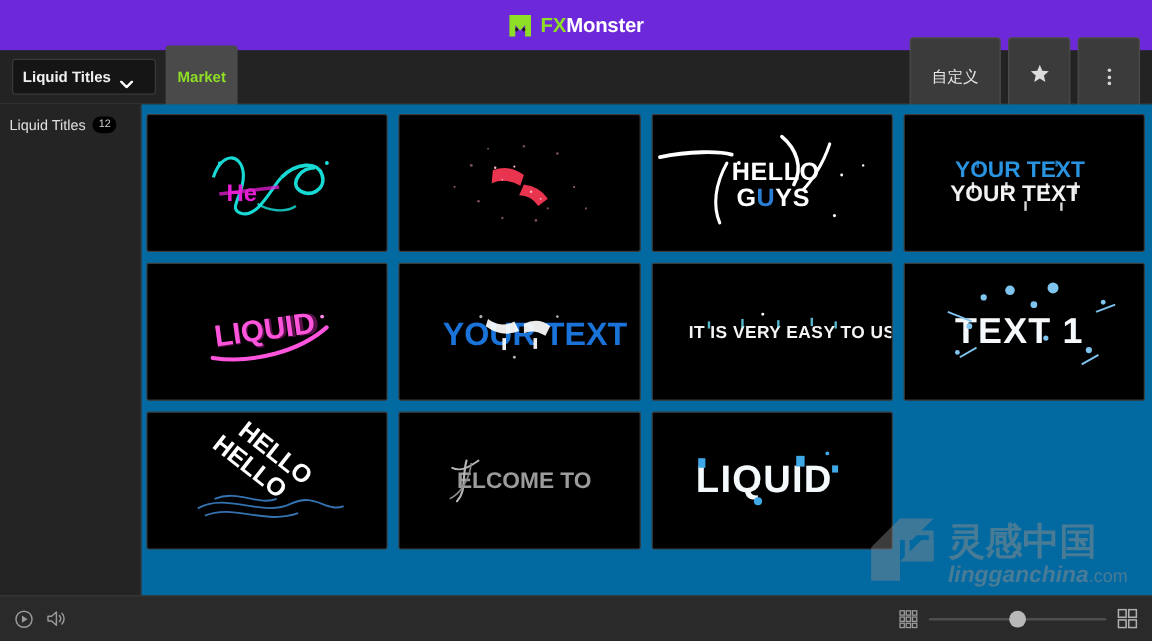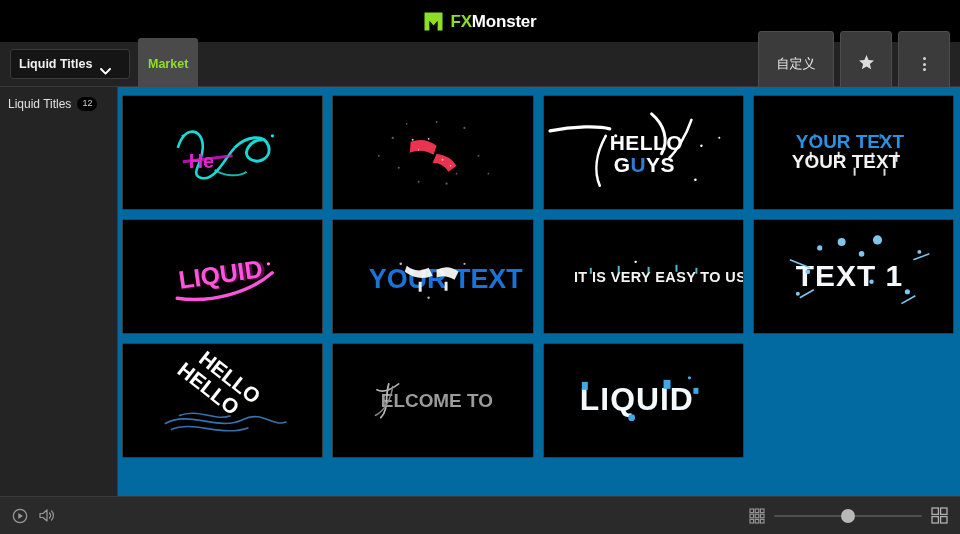--- a/index.html
+++ b/index.html
@@ -6,21 +6,21 @@
   body{
     width:960px;height:534px;overflow:hidden;
     background:#232323;
     font-family:"Liberation Sans",sans-serif;
     color:#e8e8e8;
     -webkit-font-smoothing:antialiased;
   }
   .app{position:relative;width:960px;height:534px;display:flex;flex-direction:column;background:#232323;}
 
   
-  .titlebar{height:42px;flex:0 0 42px;background:#000000;display:flex;align-items:center;justify-content:center;position:relative;}
+  .titlebar{height:42px;flex:0 0 42px;background:#6d28d9;display:flex;align-items:center;justify-content:center;position:relative;}
   .logo{display:flex;align-items:center;gap:6px;}
   .logo-mark{width:21px;height:21px;position:relative;display:block;}
   .logo-text{font-size:17px;font-weight:bold;letter-spacing:-0.2px;line-height:1;}
   .logo-fx{color:#8ede26;}
   .logo-monster{color:#ffffff;}
 
   
   .toolbar{height:44px;flex:0 0 44px;background:#232323;display:flex;align-items:center;padding:0 10px;position:relative;}
   .dropdown{
     height:28px;min-width:102px;background:#151515;border:1px solid #3a3a3a;border-radius:3px;
@@ -335,20 +335,30 @@
                 <rect x="120" y="36" width="7" height="9"></rect>
               <circle cx="88" cy="74" r="3.4"></circle>
                 <rect x="150" y="44" width="5" height="6"></rect>
               <circle cx="146" cy="34" r="1.6"></circle>
             </g>
           </svg>
         </div>
 
       </div>
 
+      <div class="watermark">
+        <svg viewBox="0 0 230 72" width="230" height="72">
+          <g fill="#8d8d8d" opacity=".85">
+            <path d="M10 34 L34 10 L62 10 L44 28 L62 28 L62 46 L34 46 L52 28 L34 28 L34 62 L10 62 Z"></path>
+            <path d="M40 22 L60 22 L60 42 L40 42 Z" fill="none" stroke="#8d8d8d" stroke-width="4"></path>
+          </g>
+          <text x="74" y="40" font-family="Liberation Sans,sans-serif" font-size="31" font-weight="bold" fill="#8d8d8d">灵感中国</text>
+          <text x="74" y="63" font-family="Liberation Sans,sans-serif" font-size="19" font-weight="bold" font-style="italic" fill="#8d8d8d">lingganchina<tspan font-size="15" font-weight="normal" font-style="normal">.com</tspan></text>
+        </svg>
+      </div>
     </div>
   </div>
 
   <div class="bottombar">
     <div class="bb-left">
       <span class="icon-btn">
         <svg width="16" height="16" viewBox="0 0 16 16">
           <circle cx="8" cy="8" r="6.7" fill="none" stroke="#9a9a9a" stroke-width="1.2"></circle>
           <path d="M6.3 5 L11 8 L6.3 11 Z" fill="#9a9a9a"></path>
         </svg>

